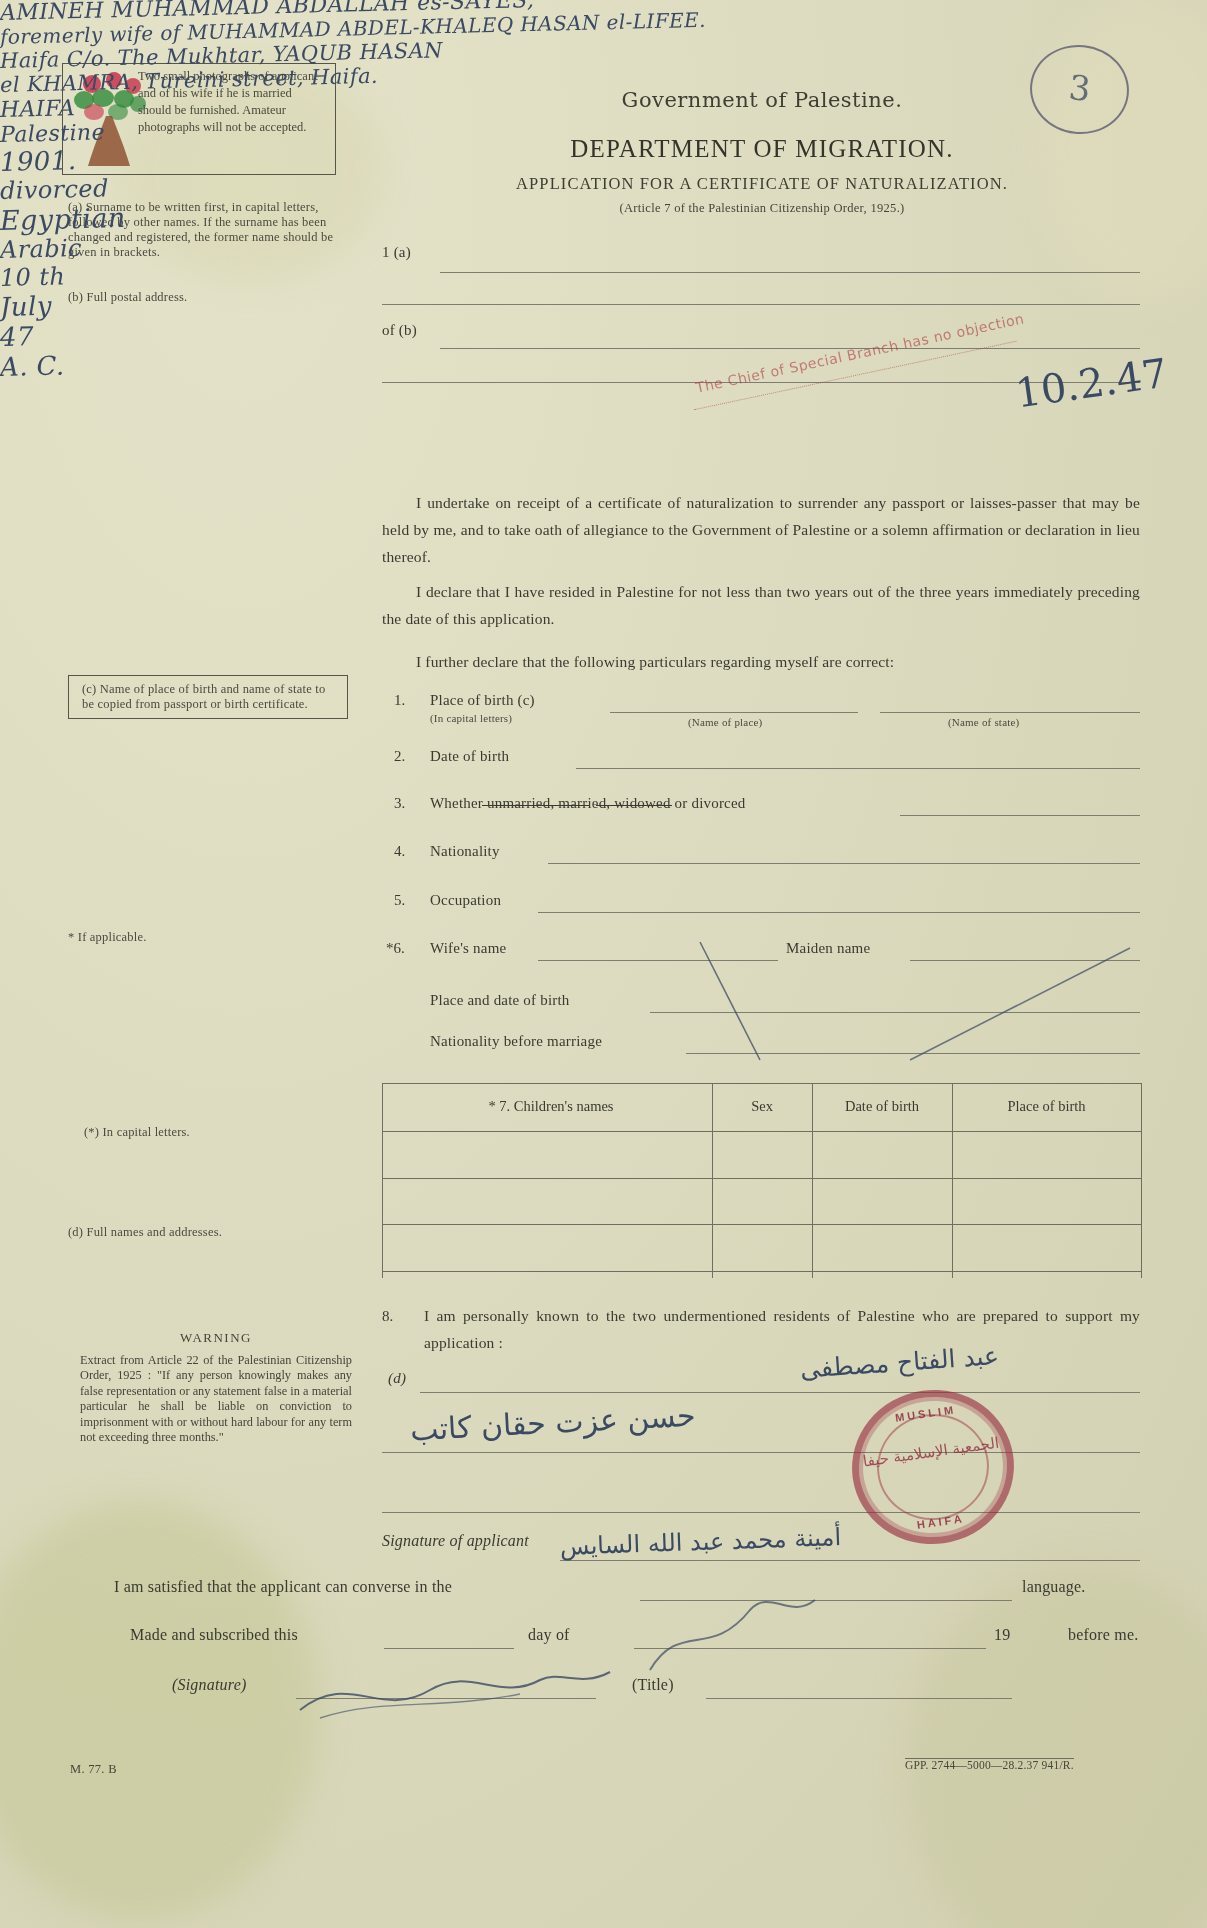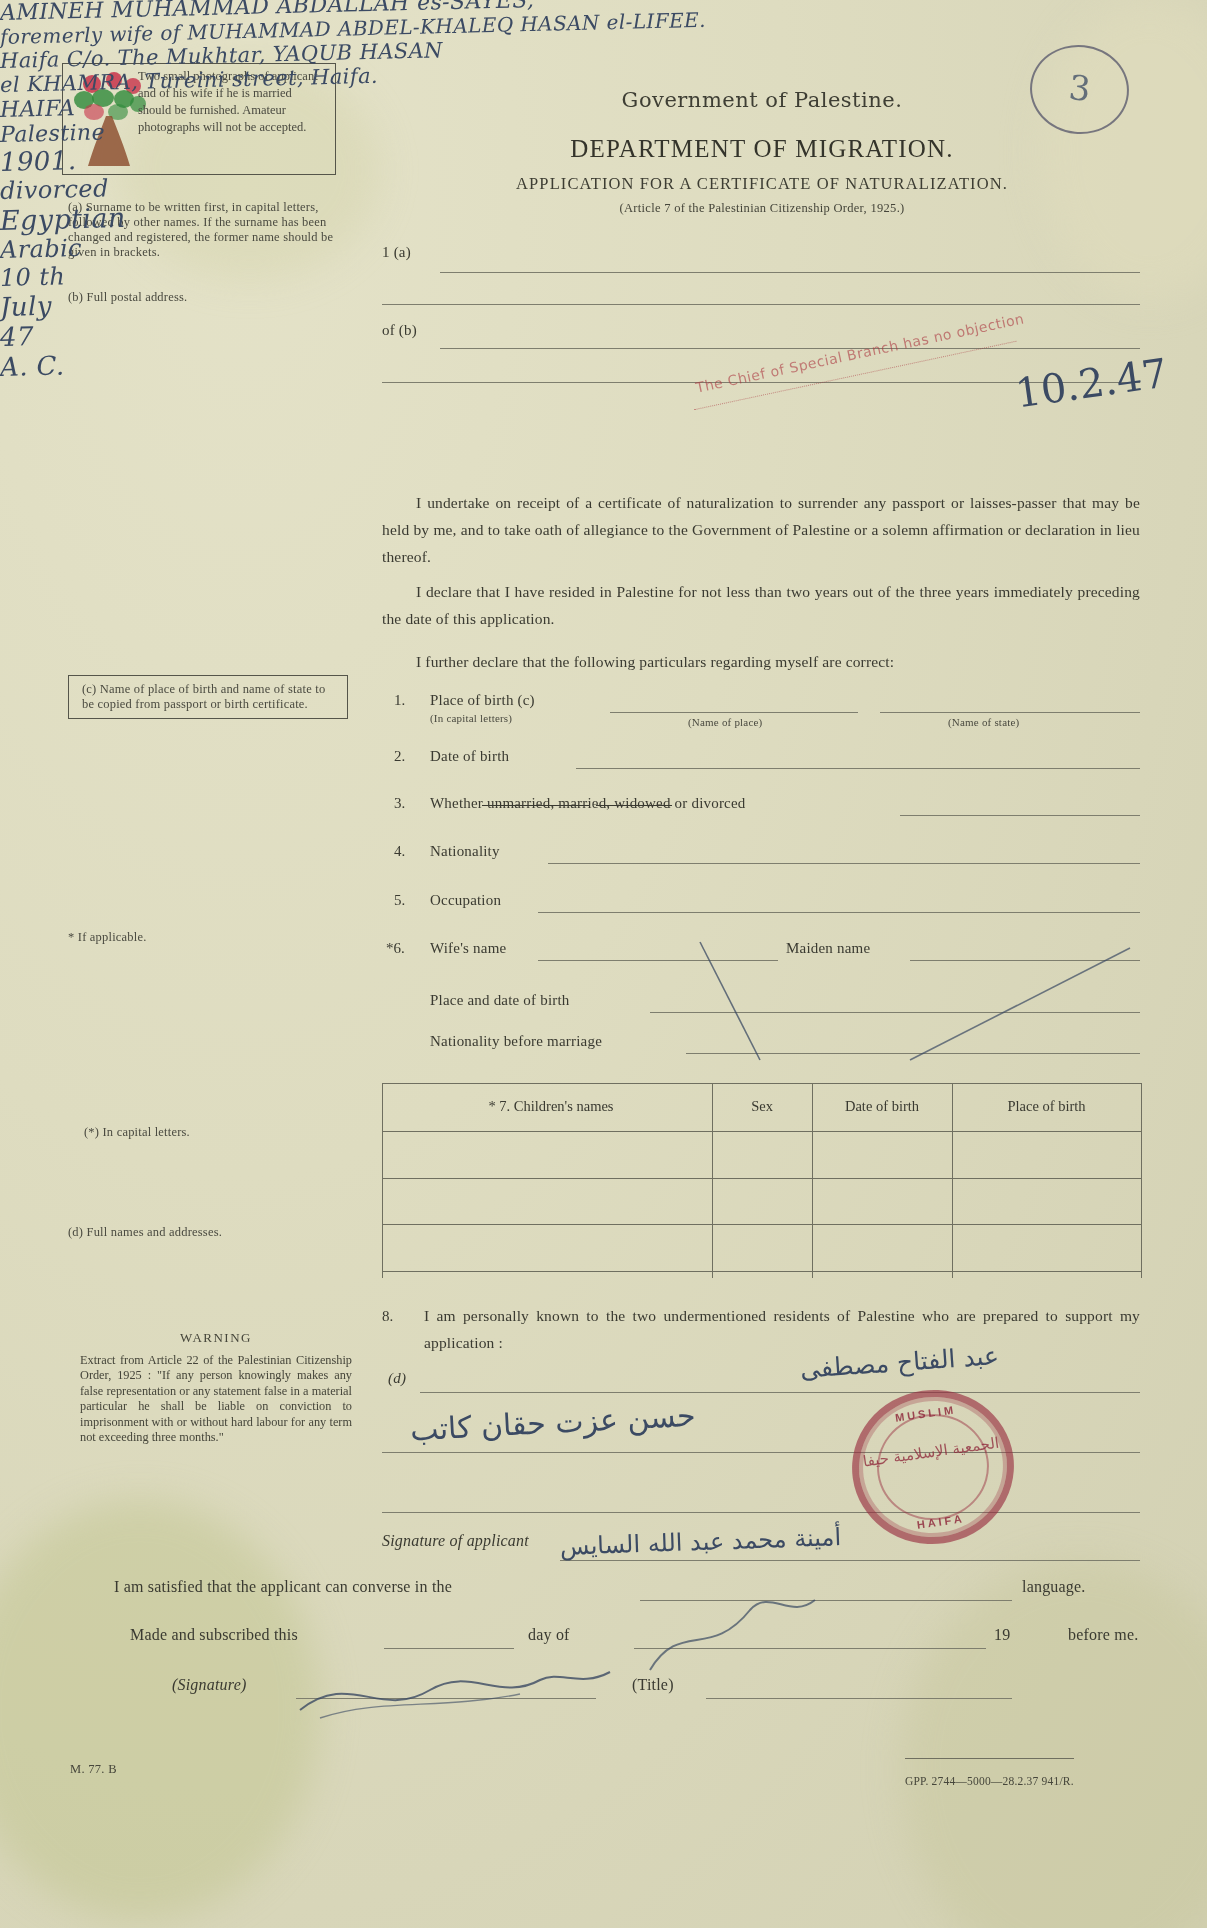--- a/index.html
+++ b/index.html
@@ -97,21 +97,21 @@
 
   
   .warn{
     position:absolute;left:68px;top:1330px;width:272px;
     font-size:12.3px;line-height:15.5px;color:#45453a;text-align:justify;margin-left:12px;
   }
   .warn h4{margin:0 0 7px 0;font-size:13px;font-weight:normal;letter-spacing:1.5px;text-align:center;}
 
   
   .foot{position:absolute;font-size:12.5px;color:#46463b;letter-spacing:.3px;}
-  .foot-r{position:absolute;font-size:11.5px;color:#46463b;letter-spacing:.2px;border-top:1px solid #6f6f60;padding-top:16px;}
+  .foot-r{position:absolute;font-size:11.5px;color:#46463b;letter-spacing:.2px;border-top:1px solid #6f6f60;padding-top:0;}
 
   
   .seal{
     position:absolute;left:852px;top:1390px;width:148px;height:140px;
     border-radius:50%;
     border:7px solid rgba(150,40,60,.62);
     box-shadow:inset 0 0 0 4px rgba(150,40,60,.28);
     transform:rotate(-8deg);
     color:rgba(140,35,55,.8);
     font-size:11px;

